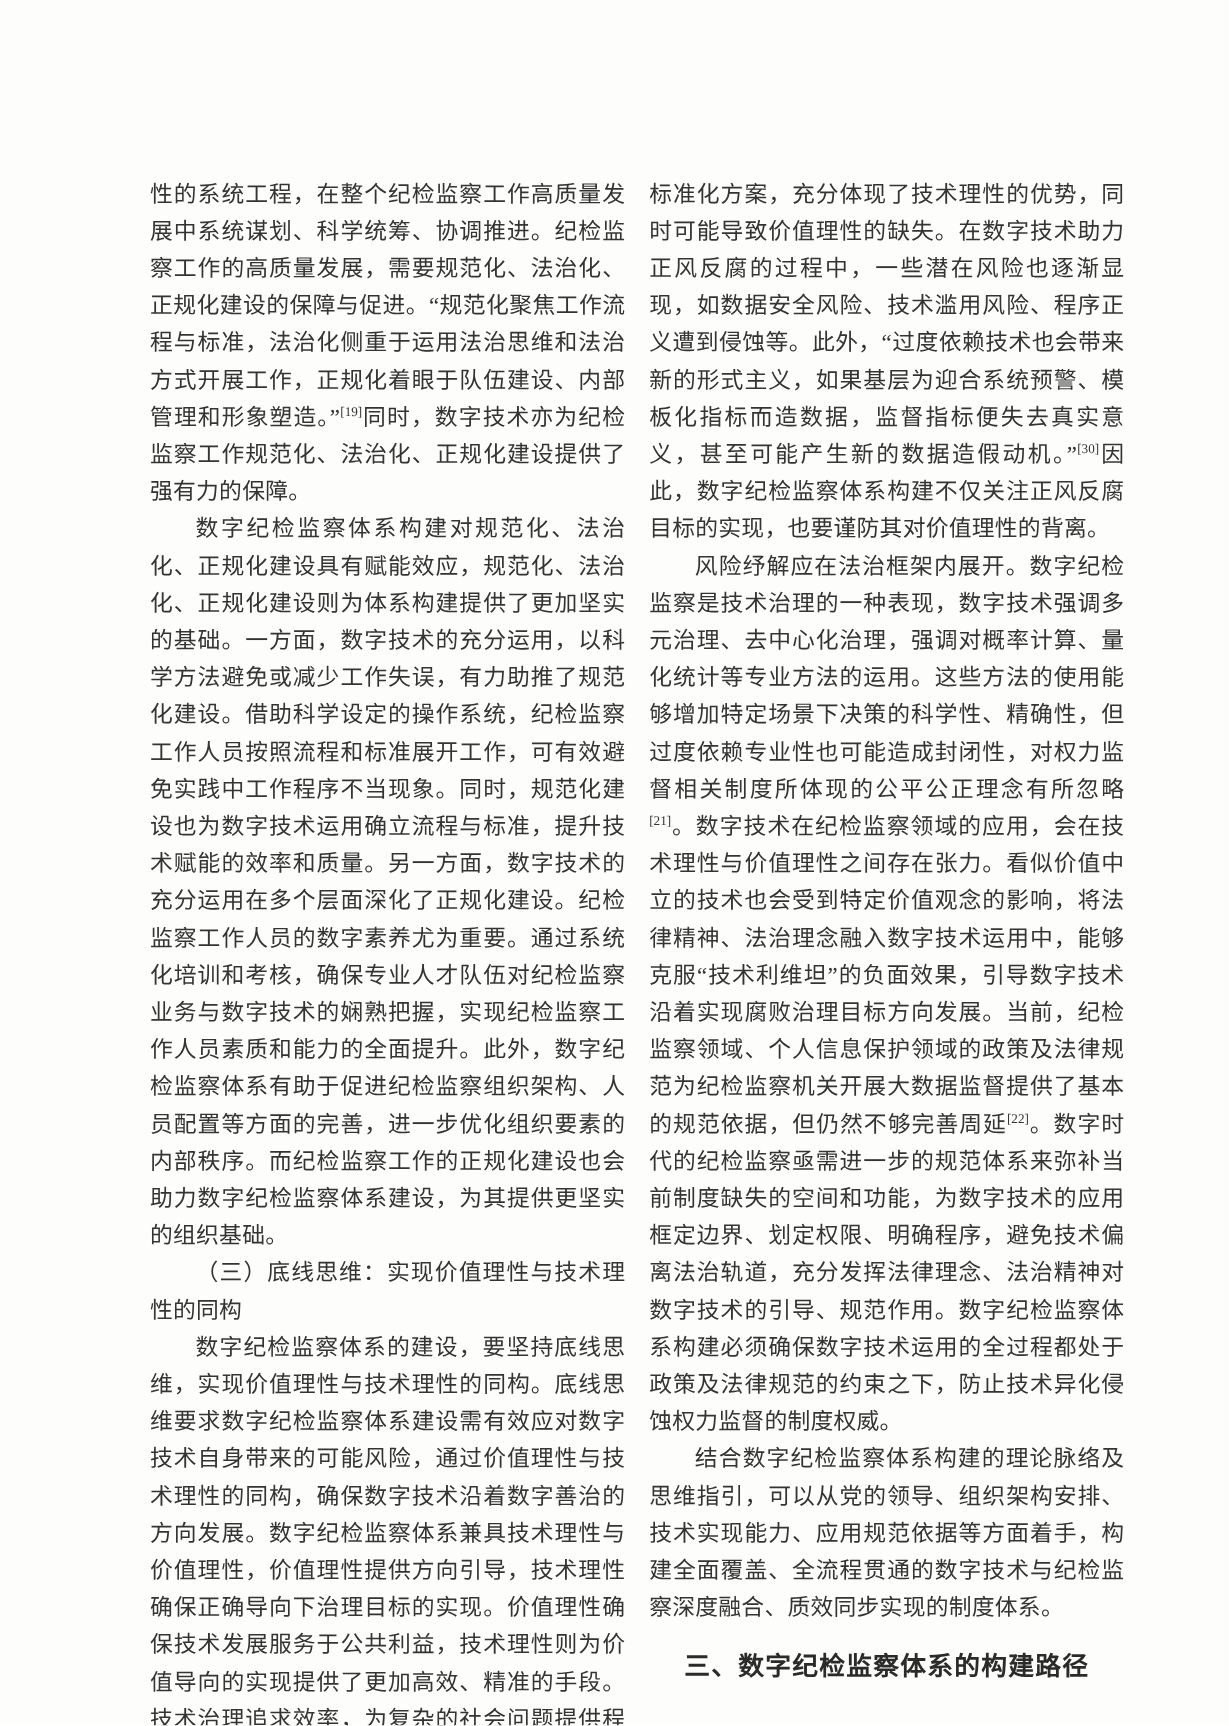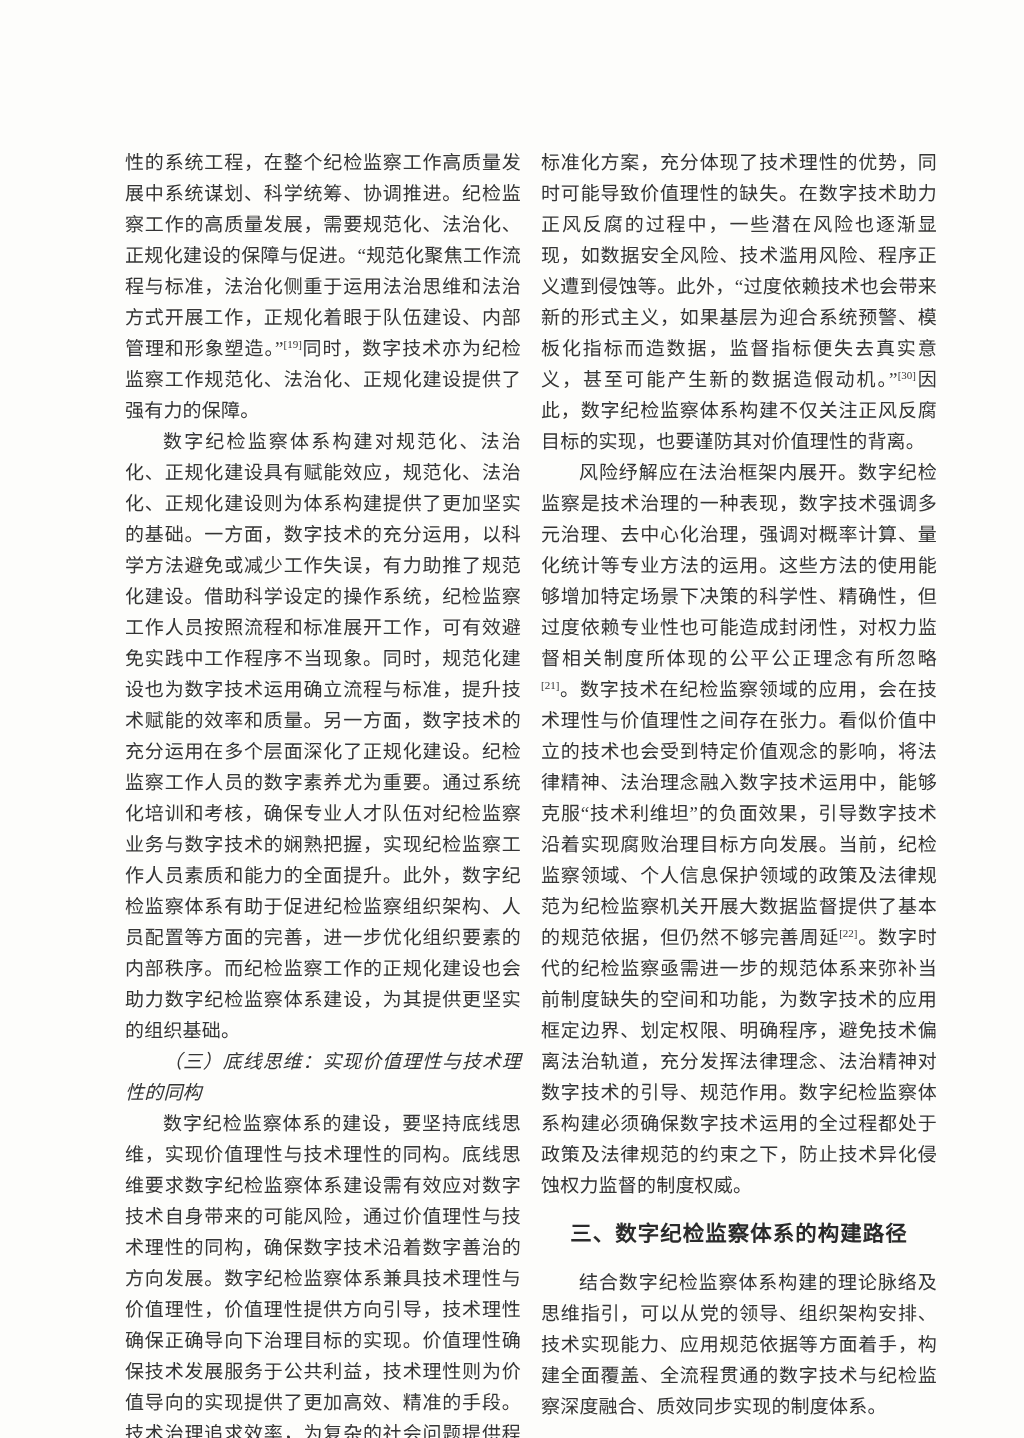--- a/index.html
+++ b/index.html
@@ -32,21 +32,20 @@
     font-size: 19px;
     line-height: 31px;
     color: #343434;
     text-align: justify;
     letter-spacing: 0.2px;
   }
   .para.indent {
     text-indent: 2em;
   }
   .para.type-subheading {
-    font-style: italic;
   }
   .para.type-heading {
     font-family: "Liberation Sans", "DejaVu Sans", sans-serif;
     font-weight: bold;
     font-style: normal;
     text-align: center;
     text-indent: 0;
     font-size: 21.5px;
     line-height: 32px;
     letter-spacing: 1px;
@@ -67,17 +66,17 @@
   <div class="columns">
     <div class="column" id="col-left">
         <p class="para type-body" style="color: rgb(52, 52, 52);">性的系统工程，在整个纪检监察工作高质量发展中系统谋划、科学统筹、协调推进。纪检监察工作的高质量发展，需要规范化、法治化、正规化建设的保障与促进。“规范化聚焦工作流程与标准，法治化侧重于运用法治思维和法治方式开展工作，正规化着眼于队伍建设、内部管理和形象塑造。”<sup>[19]</sup>同时，数字技术亦为纪检监察工作规范化、法治化、正规化建设提供了强有力的保障。</p>
         <p class="para type-body indent" style="color: rgb(52, 52, 52);">数字纪检监察体系构建对规范化、法治化、正规化建设具有赋能效应，规范化、法治化、正规化建设则为体系构建提供了更加坚实的基础。一方面，数字技术的充分运用，以科学方法避免或减少工作失误，有力助推了规范化建设。借助科学设定的操作系统，纪检监察工作人员按照流程和标准展开工作，可有效避免实践中工作程序不当现象。同时，规范化建设也为数字技术运用确立流程与标准，提升技术赋能的效率和质量。另一方面，数字技术的充分运用在多个层面深化了正规化建设。纪检监察工作人员的数字素养尤为重要。通过系统化培训和考核，确保专业人才队伍对纪检监察业务与数字技术的娴熟把握，实现纪检监察工作人员素质和能力的全面提升。此外，数字纪检监察体系有助于促进纪检监察组织架构、人员配置等方面的完善，进一步优化组织要素的内部秩序。而纪检监察工作的正规化建设也会助力数字纪检监察体系建设，为其提供更坚实的组织基础。</p>
         <p class="para type-subheading indent" style="color: rgb(52, 52, 52);">（三）底线思维：实现价值理性与技术理性的同构</p>
         <p class="para type-body indent" style="color: rgb(52, 52, 52);">数字纪检监察体系的建设，要坚持底线思维，实现价值理性与技术理性的同构。底线思维要求数字纪检监察体系建设需有效应对数字技术自身带来的可能风险，通过价值理性与技术理性的同构，确保数字技术沿着数字善治的方向发展。数字纪检监察体系兼具技术理性与价值理性，价值理性提供方向引导，技术理性确保正确导向下治理目标的实现。价值理性确保技术发展服务于公共利益，技术理性则为价值导向的实现提供了更加高效、精准的手段。技术治理追求效率，为复杂的社会问题提供程式化、</p>
       </div>
     <div class="column" id="col-right">
         <p class="para type-body" style="color: rgb(52, 52, 52);">标准化方案，充分体现了技术理性的优势，同时可能导致价值理性的缺失。在数字技术助力正风反腐的过程中，一些潜在风险也逐渐显现，如数据安全风险、技术滥用风险、程序正义遭到侵蚀等。此外，“过度依赖技术也会带来新的形式主义，如果基层为迎合系统预警、模板化指标而造数据，监督指标便失去真实意义，甚至可能产生新的数据造假动机。”<sup>[30]</sup>因此，数字纪检监察体系构建不仅关注正风反腐目标的实现，也要谨防其对价值理性的背离。</p>
         <p class="para type-body indent" style="color: rgb(52, 52, 52);">风险纾解应在法治框架内展开。数字纪检监察是技术治理的一种表现，数字技术强调多元治理、去中心化治理，强调对概率计算、量化统计等专业方法的运用。这些方法的使用能够增加特定场景下决策的科学性、精确性，但过度依赖专业性也可能造成封闭性，对权力监督相关制度所体现的公平公正理念有所忽略<sup>[21]</sup>。数字技术在纪检监察领域的应用，会在技术理性与价值理性之间存在张力。看似价值中立的技术也会受到特定价值观念的影响，将法律精神、法治理念融入数字技术运用中，能够克服“技术利维坦”的负面效果，引导数字技术沿着实现腐败治理目标方向发展。当前，纪检监察领域、个人信息保护领域的政策及法律规范为纪检监察机关开展大数据监督提供了基本的规范依据，但仍然不够完善周延<sup>[22]</sup>。数字时代的纪检监察亟需进一步的规范体系来弥补当前制度缺失的空间和功能，为数字技术的应用框定边界、划定权限、明确程序，避免技术偏离法治轨道，充分发挥法律理念、法治精神对数字技术的引导、规范作用。数字纪检监察体系构建必须确保数字技术运用的全过程都处于政策及法律规范的约束之下，防止技术异化侵蚀权力监督的制度权威。</p>
+        <p class="para type-body indent" style="color: rgb(52, 52, 52);">结合数字纪检监察体系构建的理论脉络及思维指引，可以从党的领导、组织架构安排、技术实现能力、应用规范依据等方面着手，构建全面覆盖、全流程贯通的数字技术与纪检监察深度融合、质效同步实现的制度体系。</p>
         <p class="para type-heading">三、数字纪检监察体系的构建路径</p>
-        <p class="para type-body indent" style="color: rgb(52, 52, 52);">结合数字纪检监察体系构建的理论脉络及思维指引，可以从党的领导、组织架构安排、技术实现能力、应用规范依据等方面着手，构建全面覆盖、全流程贯通的数字技术与纪检监察深度融合、质效同步实现的制度体系。</p>
       </div>
   </div>
 </div>
 
 </body></html>

